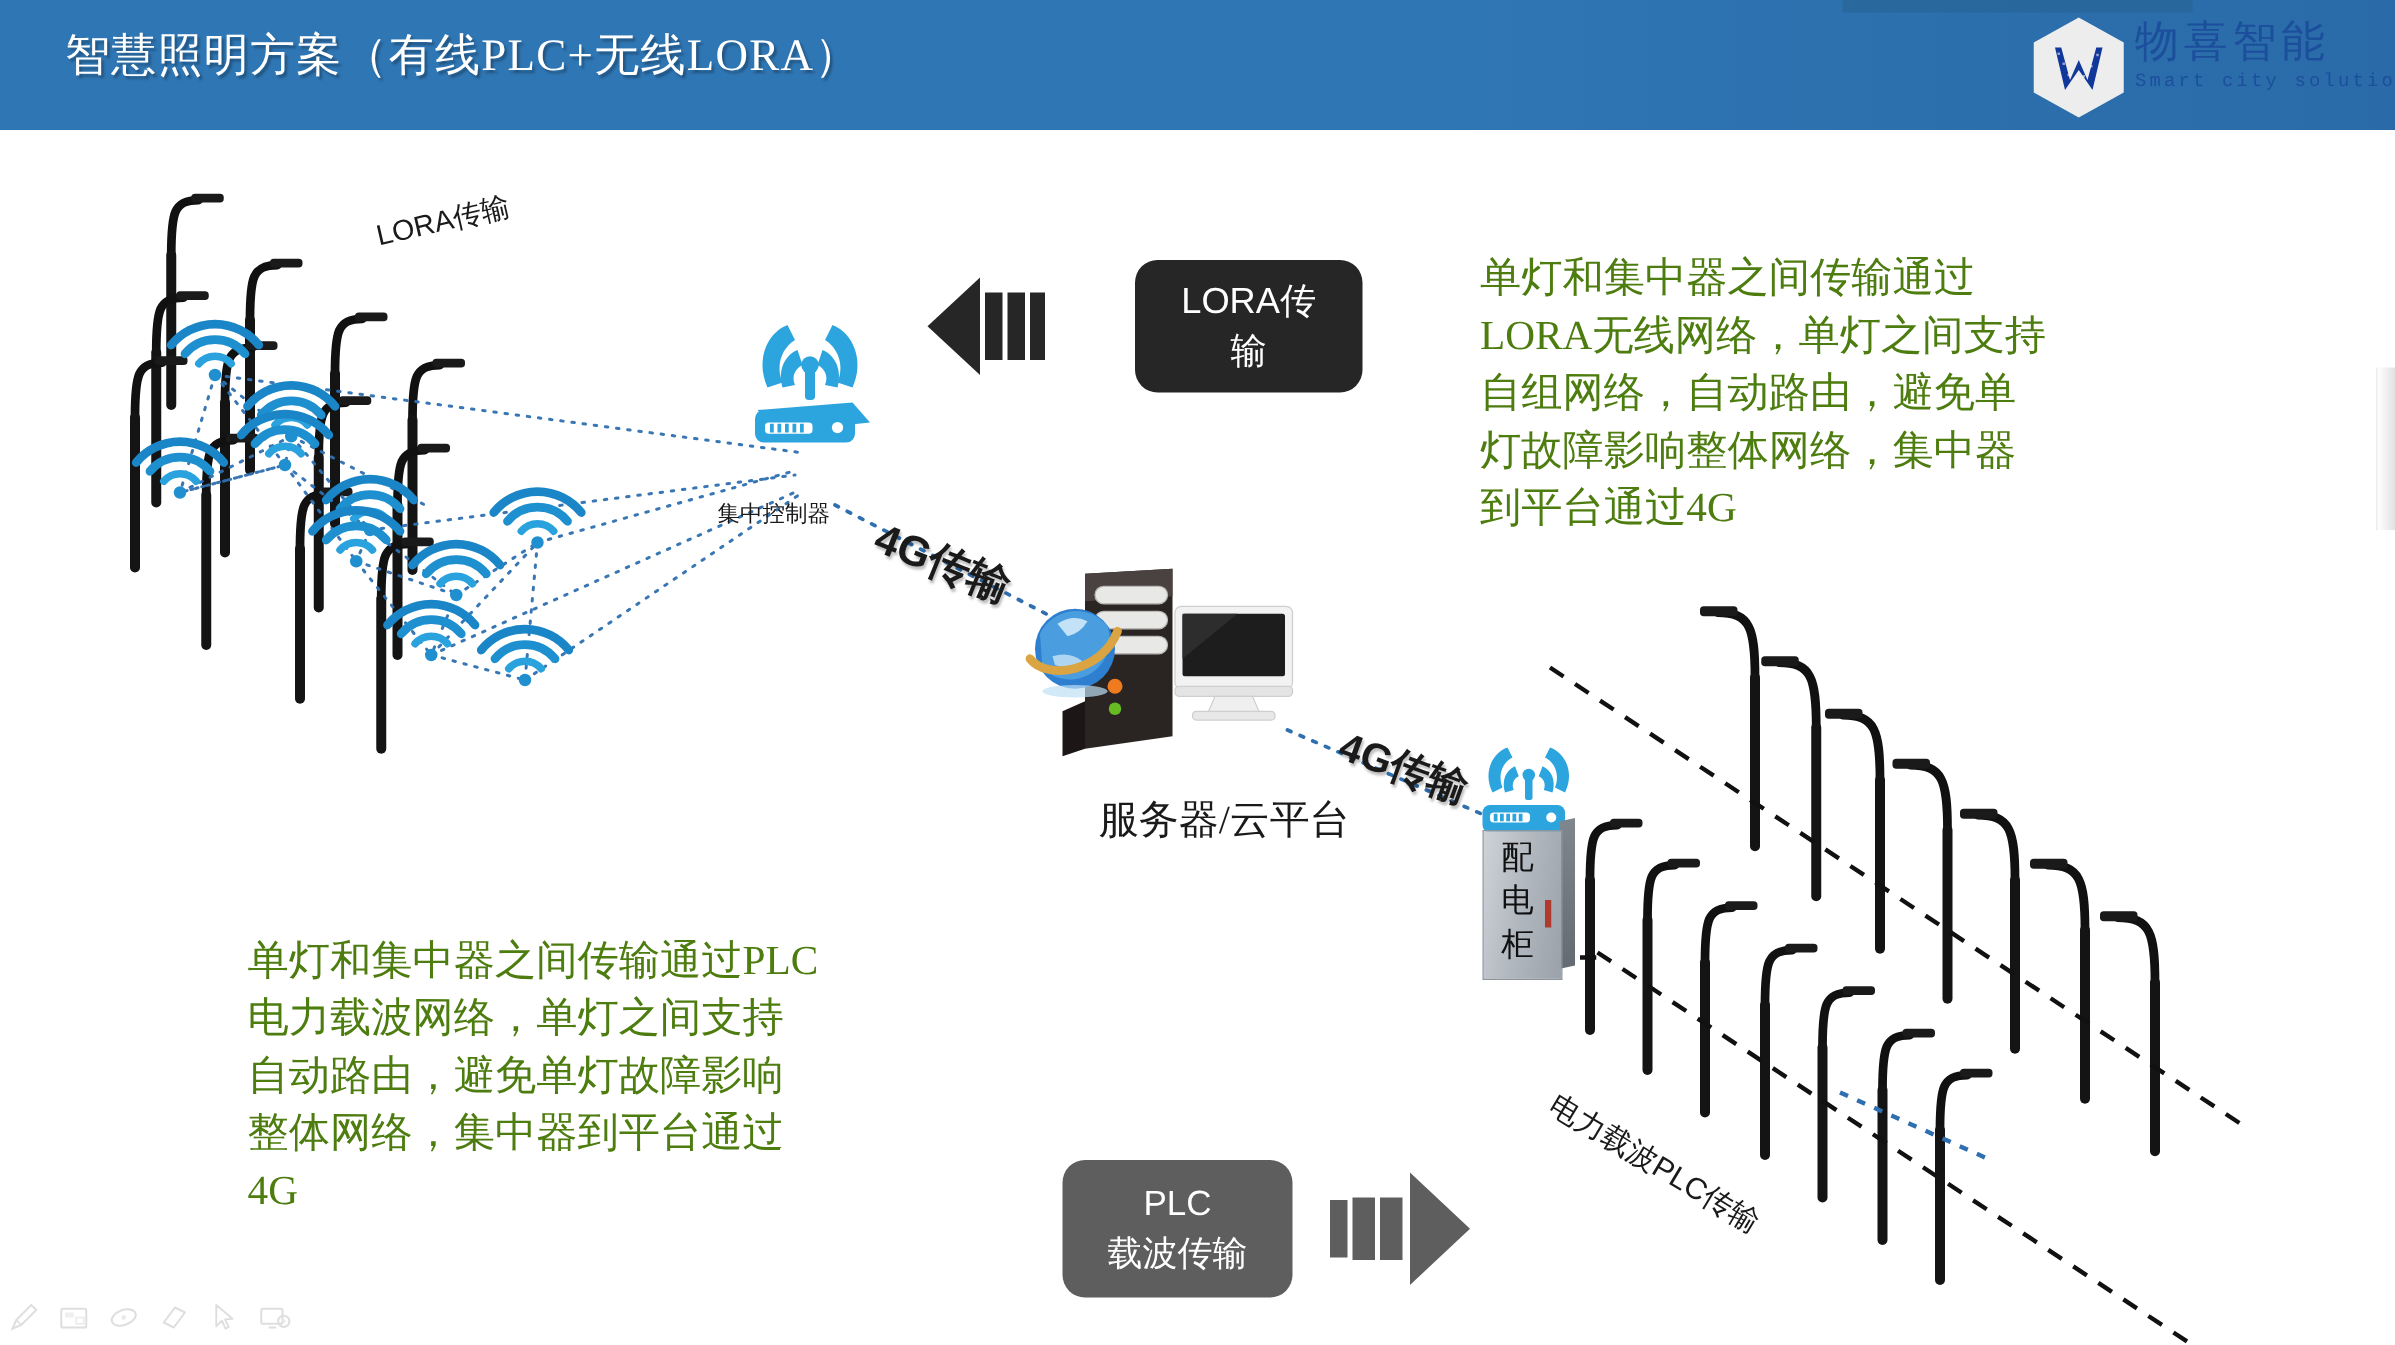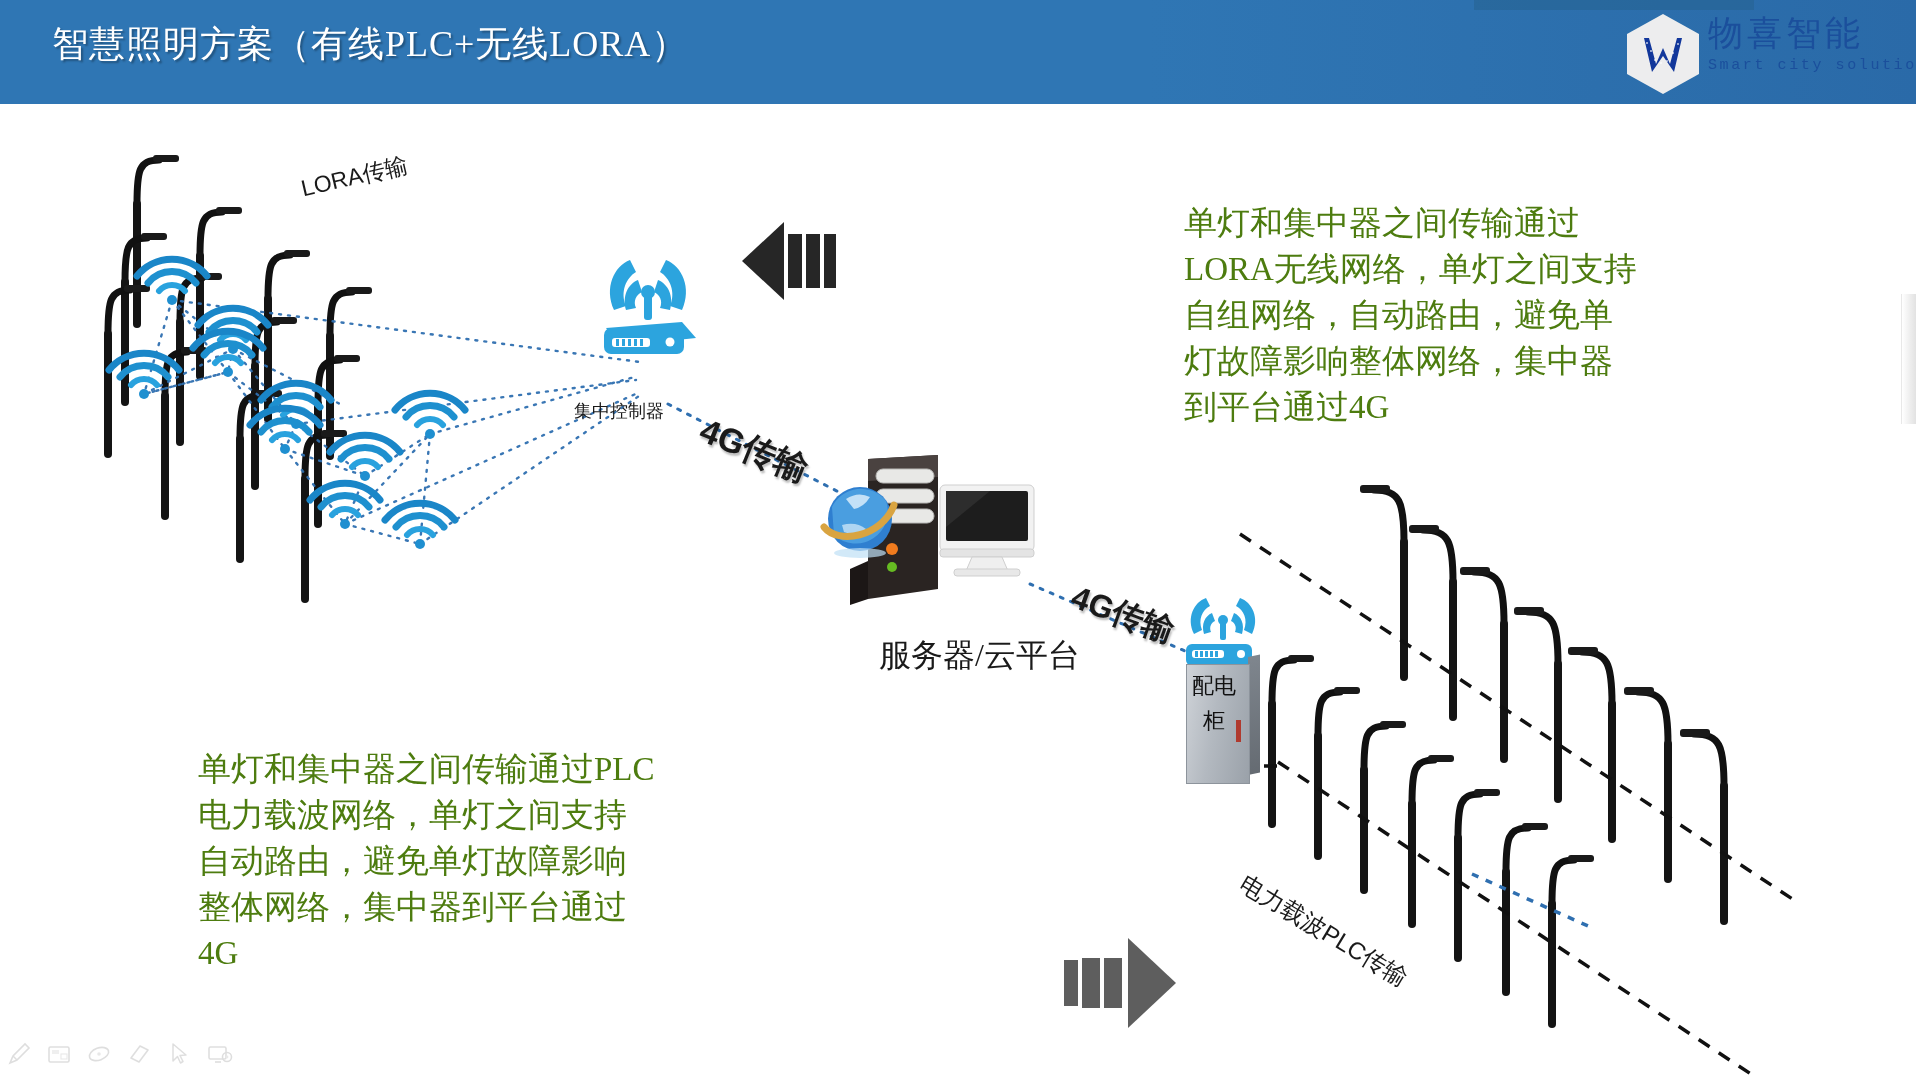--- a/index.html
+++ b/index.html
@@ -61,21 +61,21 @@
 
   
   #cabinet{position:absolute;left:1186px;top:560px;width:74px;height:118px;}
   #cabinet-body{position:absolute;left:0;top:0;width:62px;height:118px;
                 background:linear-gradient(100deg,#cfd3d8 0%,#b3b9c0 45%,#9aa1a9 100%);
                 border:1px solid #8d949c;}
   #cabinet-side{position:absolute;left:62px;top:-7px;width:12px;height:118px;
                 background:linear-gradient(180deg,#7f868e,#656b72);
                 transform:skewY(-12deg);transform-origin:left top;}
   #cabinet-handle{position:absolute;left:50px;top:56px;width:5px;height:22px;background:#b03a2e;}
-  #cabinet-label{position:absolute;left:6px;top:4px;width:44px;color:#111;font-size:22px;
+  #cabinet-label{position:absolute;left:6px;top:4px;width:44px;color:#111;font-size:26px;
                  line-height:35px;text-align:center;
                  font-family:"Liberation Serif","DejaVu Serif",serif;}
 
   
   #servergroup{position:absolute;left:820px;top:345px;width:220px;height:180px;}
 
   
   #toolbar{position:absolute;left:6px;bottom:4px;height:36px;display:flex;align-items:center;gap:14px;opacity:.38;}
   #toolbar svg{display:block;}
 
@@ -335,21 +335,27 @@
   <div class="cap" id="cap-plc-line">电力载波PLC传输</div>
 
   <svg style="position:absolute;left:740px;top:116px;width:120px;height:82px;" viewBox="0 0 120 82">
     <g fill="#262626">
       <path d="M44,2 L44,80 L2,41 Z"></path>
       <rect x="48" y="14" width="14" height="54"></rect>
       <rect x="66" y="14" width="14" height="54"></rect>
       <rect x="84" y="14" width="12" height="54"></rect>
     </g>
   </svg>
-
+  <div class="chip" id="chip-lora">
+    <span><span>LORA传</span><br><span>输</span></span>
+  </div>
+
+  <div class="chip" id="chip-plc">
+    <span><span>PLC</span><br><span>载波传输</span></span>
+  </div>
   <svg style="position:absolute;left:1062px;top:828px;width:118px;height:100px;" viewBox="0 0 118 100">
     <g fill="#5e5e5e">
       <rect x="2" y="28" width="14" height="46"></rect>
       <rect x="20" y="26" width="18" height="50"></rect>
       <rect x="42" y="26" width="18" height="50"></rect>
       <path d="M66,6 L66,96 L114,51 Z"></path>
     </g>
   </svg>
 
   <div class="para" id="para-right">单灯和集中器之间传输通过

